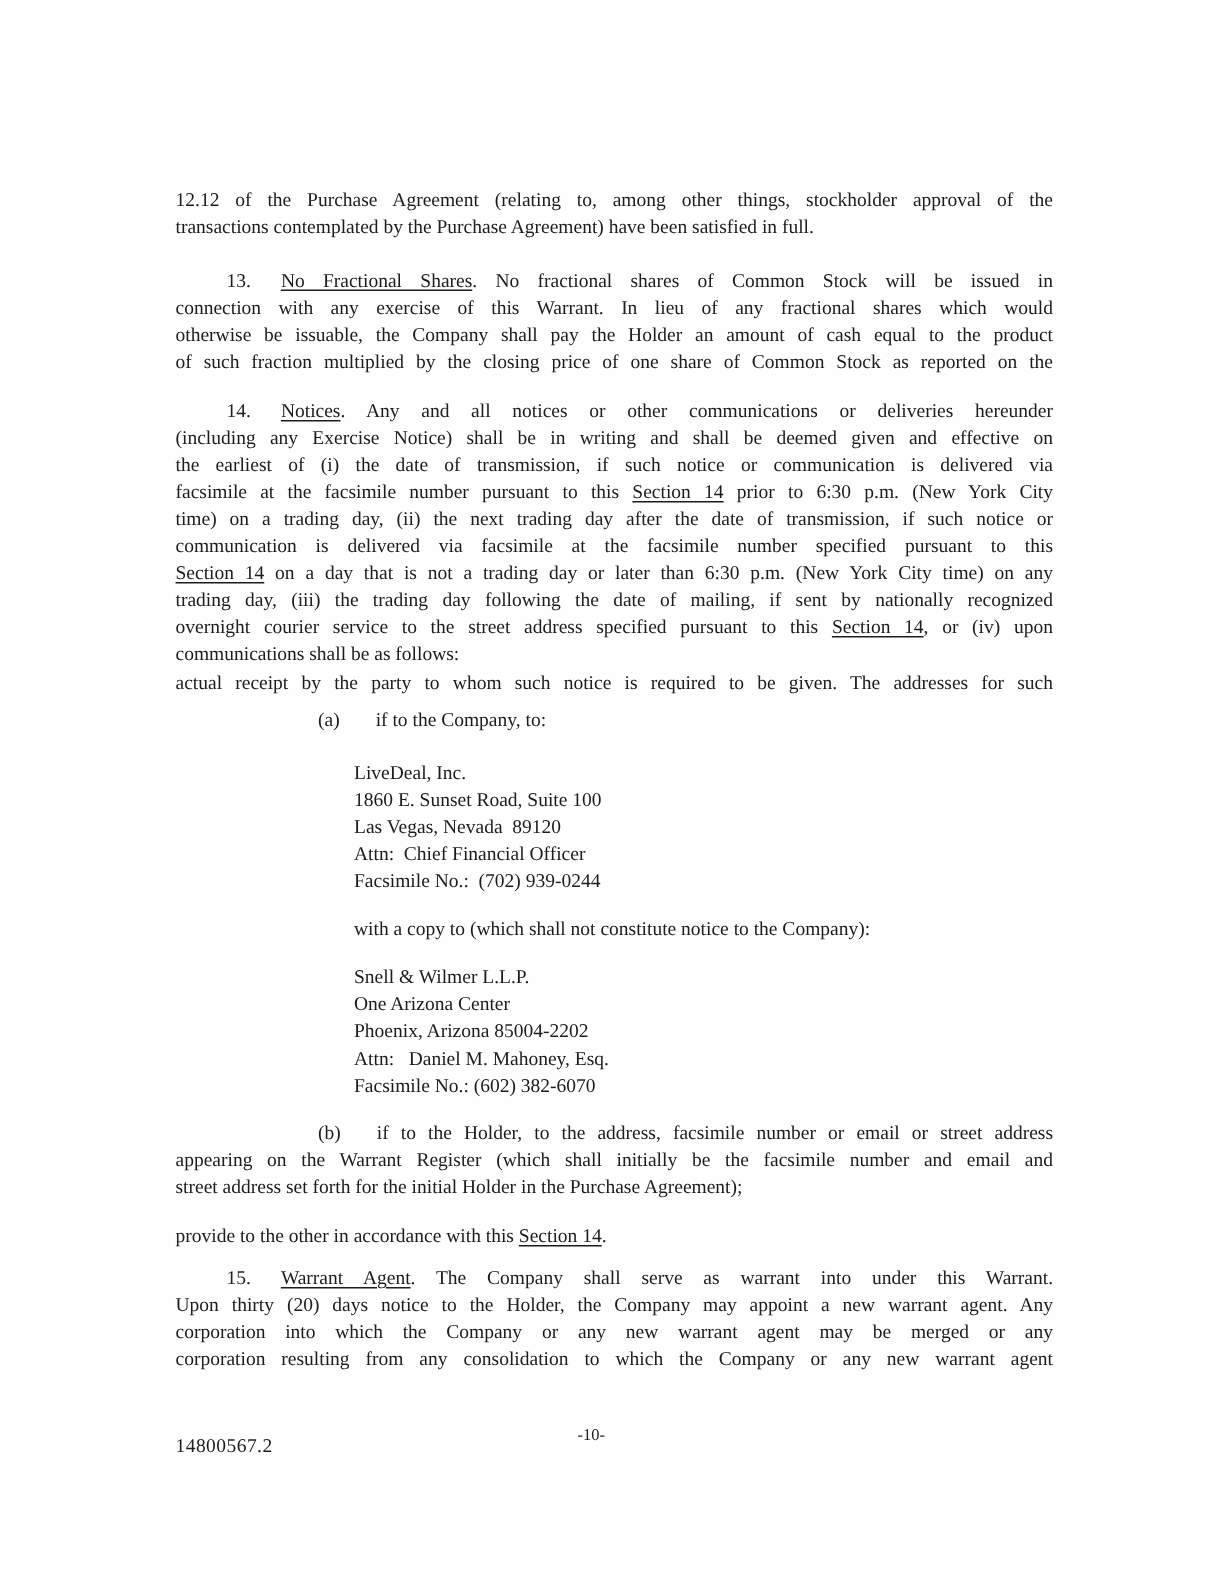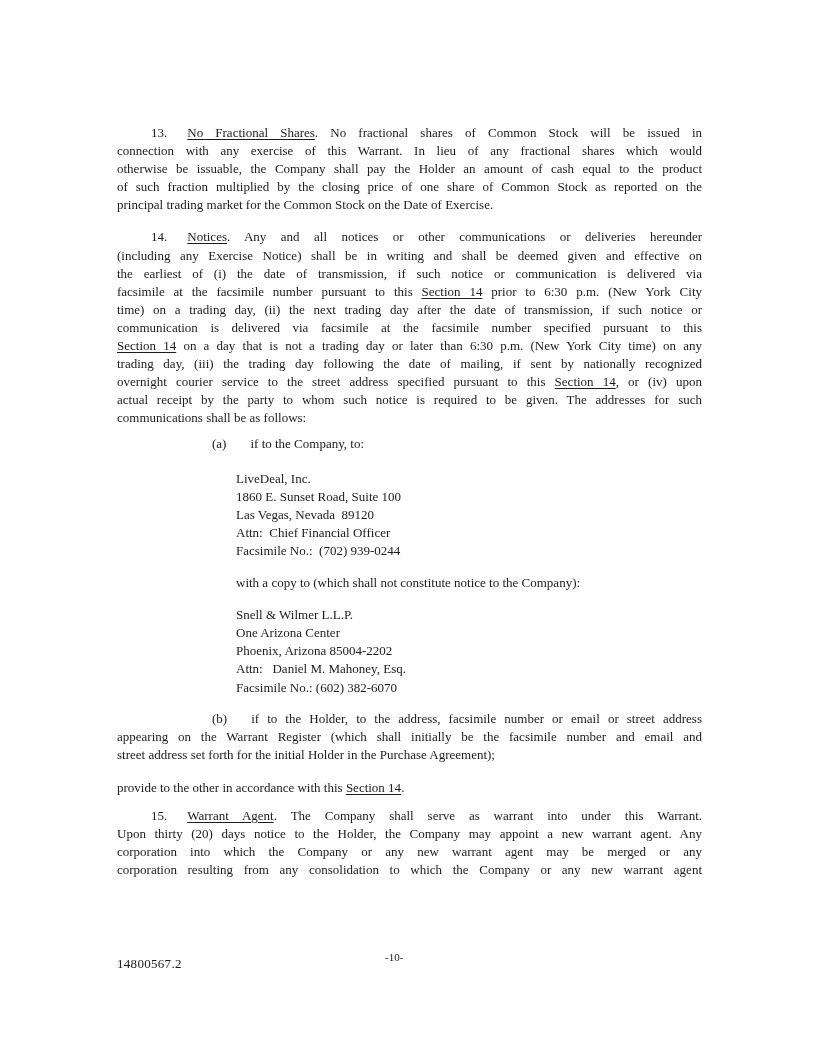--- a/index.html
+++ b/index.html
@@ -42,41 +42,44 @@
     position: absolute; left: 385px; top: 951px;
     font-size: 11px;
   }
 </style>
 </head>
 <body>
 
 <div class="page">
   <div class="content">
 
+    <div class="para g18">
+      <div class="ln j"><span>12.12 of the Purchase Agreement (relating to, among other things, stockholder approval of the</span></div>
+      <div class="ln"><span>transactions contemplated by the Purchase Agreement) have been satisfied in full.</span></div>
+    </div>
 
     <div class="para g14">
       <div class="ln j"><span class="ind1"></span><span>13.</span><span class="tab1"></span><span class="u">No Fractional Shares</span><span>.  No fractional shares of Common Stock will be issued in</span></div>
       <div class="ln j"><span>connection with any exercise of this Warrant.  In lieu of any fractional shares which would</span></div>
       <div class="ln j"><span>otherwise be issuable, the Company shall pay the Holder an amount of cash equal to the product</span></div>
       <div class="ln j"><span>of such fraction multiplied by the closing price of one share of Common Stock as reported on the</span></div>
-      <div class="ln"><span>principal trading market for the Common Stock on the Date of Exercise.</span></div>
     </div>
 
     <div class="para g7">
       <div class="ln j"><span class="ind1"></span><span>14.</span><span class="tab1"></span><span class="u">Notices</span><span>.  Any and all notices or other communications or deliveries hereunder</span></div>
       <div class="ln j"><span>(including any Exercise Notice) shall be in writing and shall be deemed given and effective on</span></div>
       <div class="ln j"><span>the earliest of (i) the date of transmission, if such notice or communication is delivered via</span></div>
       <div class="ln j"><span>facsimile at the facsimile number pursuant to this </span><span class="u">Section 14</span><span> prior to 6:30 p.m. (New York City</span></div>
       <div class="ln j"><span>time) on a trading day, (ii) the next trading day after the date of transmission, if such notice or</span></div>
       <div class="ln j"><span>communication is delivered via facsimile at the facsimile number specified pursuant to this</span></div>
       <div class="ln j"><span class="u">Section 14</span><span> on a day that is not a trading day or later than 6:30 p.m. (New York City time) on any</span></div>
       <div class="ln j"><span>trading day, (iii) the trading day following the date of mailing, if sent by nationally recognized</span></div>
       <div class="ln j"><span>overnight courier service to the street address specified pursuant to this </span><span class="u">Section 14</span><span>, or (iv) upon</span></div>
+      <div class="ln"><span>communications shall be as follows:</span></div>
       <div class="ln j"><span>actual receipt by the party to whom such notice is required to be given.  The addresses for such</span></div>
-      <div class="ln"><span>communications shall be as follows:</span></div>
     </div>
 
     <div class="para g17">
       <div class="ln"><span class="ind2"></span><span>(a)</span><span class="tab2"></span><span>if to the Company, to:</span></div>
     </div>
 
     <div class="para addr g14">
       <div class="ln"><span>LiveDeal, Inc.</span></div>
       <div class="ln"><span>1860 E. Sunset Road, Suite 100</span></div>
       <div class="ln"><span>Las Vegas, Nevada&nbsp; 89120</span></div>

